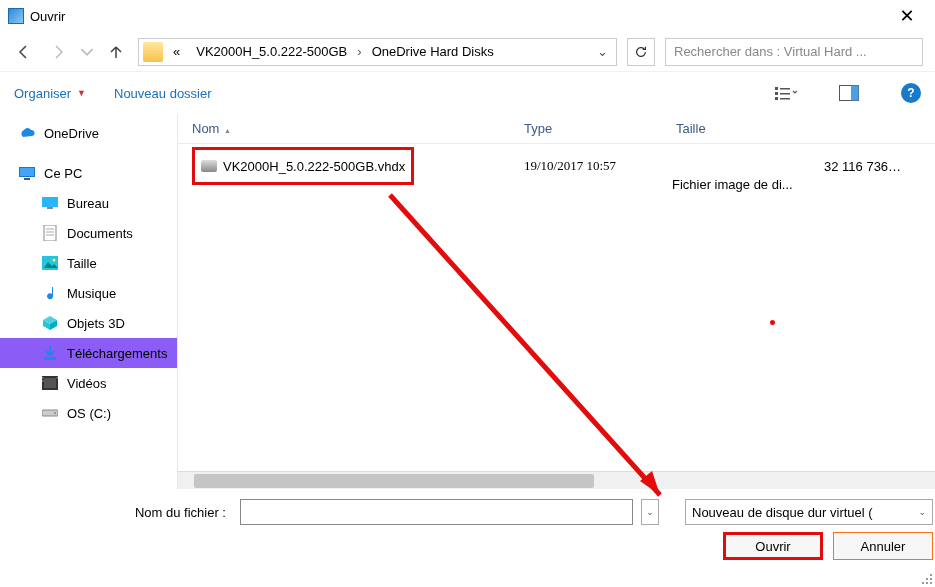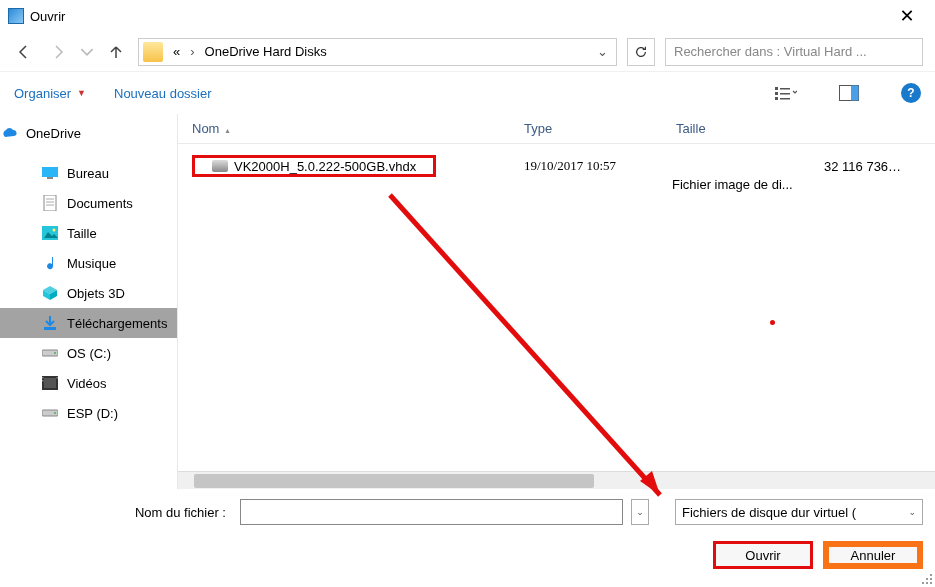--- a/index.html
+++ b/index.html
@@ -26,56 +26,56 @@
 .toolbar .org { display:flex; align-items:center; gap:4px; cursor:pointer; }
 .toolbar .org .tri { font-size:9px; color:#c33; margin-left:2px;}
 .toolbar .spacer { flex:1; }
 .toolbar .view-icon { cursor:pointer; display:flex; align-items:center; }
 .toolbar .help { width:20px; height:20px; border-radius:50%; background:#1979ca; color:#fff; display:flex; align-items:center; justify-content:center; font-size:12px; font-weight:bold; cursor:pointer;}
 
 .main { display:flex; height: calc(100% - 32px - 40px - 42px - 90px - 8px); }
 .sidebar { width:178px; border-right:1px solid #e8e8e8; overflow-y:auto; position:relative; }
 .sidebar::-webkit-scrollbar{width:10px;}
 .tree { padding-top:4px; }
-.tree .item { display:flex; align-items:center; height:30px; gap:8px; cursor:pointer; white-space:nowrap; }
+.tree .item { display:flex; align-items:center; height:30px; padding-left:18px; gap:8px; cursor:pointer; white-space:nowrap; }
 .tree .item.sub { padding-left:41px; }
-.tree .item.selected { background:#a3a3a3; }
+.tree .item.selected { background:#8b5cf6; }
 .tree .item .ticon { width:18px; height:18px; display:flex; align-items:center; justify-content:center; }
 
 .filelist { flex:1; display:flex; flex-direction:column; position:relative; }
 .columns { display:flex; height:30px; align-items:center; border-bottom:1px solid #eaeaea; color:#3b5a84; font-size:13px; }
 .col { padding-left:14px; cursor:pointer; }
 .col.name { width:332px; }
 .col.modified { width:148px; }
 .col.type { width:152px; }
 .col.size { width:92px; }
 .sort-ind { font-size:8px; color:#888; margin-left:6px;}
 
 .row { display:flex; height:28px; align-items:center; }
 .row .cell { padding-left:14px; overflow:hidden; text-overflow:ellipsis; white-space:nowrap; }
 .row .cell.name { width:332px; display:flex; align-items:center; gap:6px; }
 .row .file-icon { width:16px; height:12px; background:linear-gradient(#ddd,#888); border-radius:2px; }
-.highlight-box { border:3px solid #e30c0c; display:inline-flex; align-items:center; padding:0 17px; height:22px; gap:6px;}
+.highlight-box { border:3px solid #e30c0c; display:inline-flex; align-items:center; padding:0 6px; height:38px; gap:6px;}
 .row .cell.modified { width:148px;font-family:Liberation Serif, serif; }
 .row .cell.type { width:152px;margin-top:36px; }
 .row .cell.size { width:92px; }
 
 .hscroll { position:absolute; bottom:0; left:0; right:0; height:18px; background:#f0f0f0; border-top:1px solid #ddd;}
 .hscroll .thumb { position:absolute; left:16px; top:2px; height:14px; width:400px; background:#c5c5c5; border-radius:2px;}
 
-.bottom { height:90px; padding:10px 12px 4px 12px; display:flex; flex-direction:column; gap:16px; }
+.bottom { height:90px; padding:10px 2px 4px 12px; display:flex; flex-direction:column; gap:7px; }
 .filename-row { display:flex; align-items:center; gap:8px; }
 .filename-row .lbl { width: 220px; text-align:right; padding-right:6px; }
 .filename-input { flex:1; height:26px; border:1px solid #888; padding:0 6px; }
 .combo { height:26px; border:1px solid #aaa; padding:0 6px; display:flex; align-items:center; cursor:pointer; gap:6px;}
 .combo .dd { font-size:9px; color:#555;}
 .filetype-combo { width:248px; }
 .history-combo { width:18px; justify-content:center;}
 .btn-row { display:flex; justify-content:flex-end; gap:10px; }
-.btn { width:100px; height:28px; border:6px solid #f97316; background:#f7f7f7; display:flex; align-items:center; justify-content:center; cursor:pointer; }
+.btn { width:100px; height:28px; border:1px solid #f97316; background:#f7f7f7; display:flex; align-items:center; justify-content:center; cursor:pointer; }
 .btn.primary { border:3px solid #e30c0c; }
 
 .red-dot { position:absolute; width:5px; height:5px; background:#e30c0c; border-radius:50%; left:770px; top:320px; }
 .arrow-anno { position:absolute; left:380px; top:185px; pointer-events:none; }
 .arrow-anno line { stroke:#e30c0c; stroke-width:5; }
 .arrow-anno polygon { fill:#e30c0c; }
 
 .resize-grip { position:absolute; right:3px; bottom:3px; width:12px; height:12px; }
 .resize-grip .d { position:absolute; width:2px; height:2px; background:#999; }
 </style>
@@ -105,20 +105,21 @@
       </svg>
   </div>
   <div class="nav-arrow">
     <svg viewBox="0 0 16 16">
         <path d="M8 3 L3 8 M8 3 L13 8 M8 3 L8 14" fill="none" stroke="currentColor" stroke-width="1.5"></path>
       </svg>
   </div>
   <div class="breadcrumb">
     <div class="folder-icon"></div>
     <span class="crumb">«</span>
+    <span class="crumb">VK2000H_5.0.222-500GB</span>
     <span class="sep">›</span>
     <span class="crumb">OneDrive Hard Disks</span>
     <span class="history-drop">⌄</span>
   </div>
   <div class="refresh-btn">
     <svg width="14" height="14" viewBox="0 0 16 16">
         <path d="M13 8a5 5 0 1 1-1.5-3.5M13 2v3h-3" fill="none" stroke="#333" stroke-width="1.4"></path>
       </svg>
   </div>
   <div class="search-box">
@@ -160,20 +161,30 @@
     <div class="tree">
       <div class="item">
         <span class="ticon">
             <svg width="18" height="12" viewBox="0 0 18 12">
               <path d="M5 10a4 4 0 0 1 1-7 4 4 0 0 1 7 0 3 3 0 0 1 1 6z" fill="#1e88e5"></path>
             </svg>
           </span>
         <span>OneDrive</span>
       </div>
       <div style="height:10px;"></div>
+      <div class="item">
+        <span class="ticon">
+            <svg width="18" height="14" viewBox="0 0 18 14">
+              <rect x="1" y="1" width="16" height="10" fill="#1976d2"></rect>
+              <rect x="2" y="2" width="14" height="8" fill="#42a5f5"></rect>
+              <rect x="6" y="12" width="6" height="2" fill="#555"></rect>
+            </svg>
+          </span>
+        <span>Ce PC</span>
+      </div>
       <div class="item sub">
         <span class="ticon">
             <svg width="16" height="12" viewBox="0 0 16 12">
               <rect x="0" y="0" width="16" height="10" fill="#29b6f6"></rect>
               <rect x="5" y="10" width="6" height="2" fill="#888"></rect>
             </svg>
           </span>
         <span>Bureau</span>
       </div>
       <div class="item sub">
@@ -216,50 +227,41 @@
         <span>Objets 3D</span>
       </div>
       <div class="item sub selected">
         <span class="ticon">
             <svg width="14" height="16" viewBox="0 0 14 16">
               <path d="M7 1v8M3 6l4 4 4-4" fill="none" stroke="#1e88e5" stroke-width="2"></path>
               <rect x="1" y="12" width="12" height="3" fill="#1e88e5"></rect>
             </svg>
           </span>
         <span>Téléchargements</span>
-      </div>
-      <div class="item sub">
-        <span class="ticon">
-            <svg width="16" height="10" viewBox="0 0 16 10">
-              <rect x="0" y="2" width="16" height="6" rx="1" fill="#ccc" stroke="#888"></rect>
-              <circle cx="13" cy="5" r="1" fill="#4caf50"></circle>
-            </svg>
-          </span>
-        <span>OS (C:)</span>
       </div>
       <div class="item sub">
         <span class="ticon">
             <svg width="16" height="14" viewBox="0 0 16 14">
               <rect x="0" y="0" width="16" height="14" fill="#333"></rect>
               <rect x="2" y="2" width="12" height="10" fill="#555"></rect>
               <rect x="0" y="1" width="1.5" height="1.5" fill="#888"></rect>
               <rect x="0" y="4" width="1.5" height="1.5" fill="#888"></rect>
               <rect x="14.5" y="1" width="1.5" height="1.5" fill="#888"></rect>
             </svg>
           </span>
         <span>Vidéos</span>
       </div>
       <div class="item sub">
         <span class="ticon">
             <svg width="16" height="10" viewBox="0 0 16 10">
               <rect x="0" y="2" width="16" height="6" rx="1" fill="#ccc" stroke="#888"></rect>
               <circle cx="13" cy="5" r="1" fill="#4caf50"></circle>
             </svg>
           </span>
-        <span>ESP (D:)</span>
+        <span>OS (C:)</span>
       </div>
     </div>
   </div>
 
   <div class="filelist">
     <div class="columns">
       <div class="col name"><span>Nom</span><span class="sort-ind">▴</span></div>
       <div class="col type">Type</div>
       <div class="col size">Taille</div>
     </div>
@@ -282,21 +284,21 @@
 
 <div class="bottom">
   <div class="filename-row">
     <div class="lbl">Nom du fichier :</div>
     <input class="filename-input" type="text" style="">
     <div class="combo history-combo">
         <span class="dd">⌄</span>
       </div>
     <div style="width:10px;"></div>
     <div class="combo filetype-combo">
-      <span>Fichiers de disque dur virtuel  (</span>
+      <span>Nouveau de disque dur virtuel  (</span>
       <span class="dd" style="margin-left:auto;">⌄</span>
     </div>
   </div>
   <div class="btn-row">
     <div class="btn primary">
       <span>Ouvrir</span>
     </div>
     <div class="btn">
       <span>Annuler</span>
     </div>

